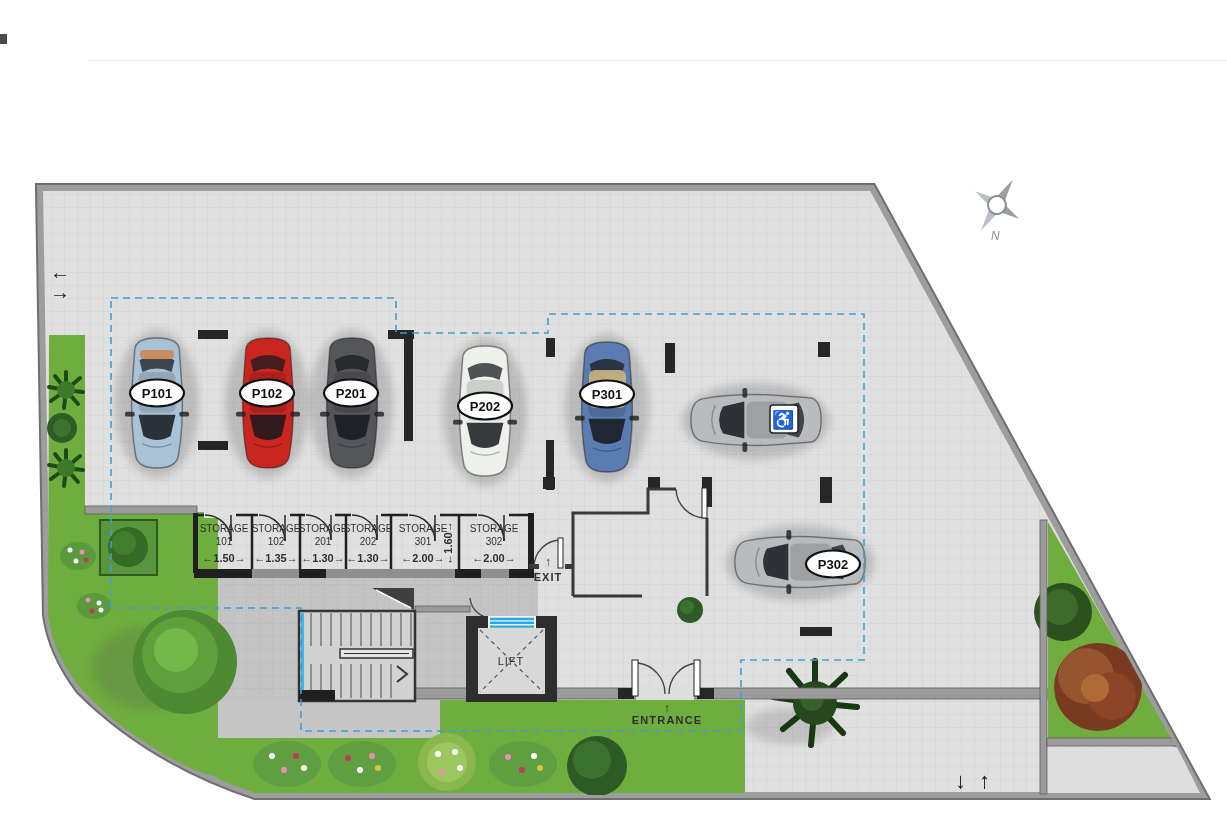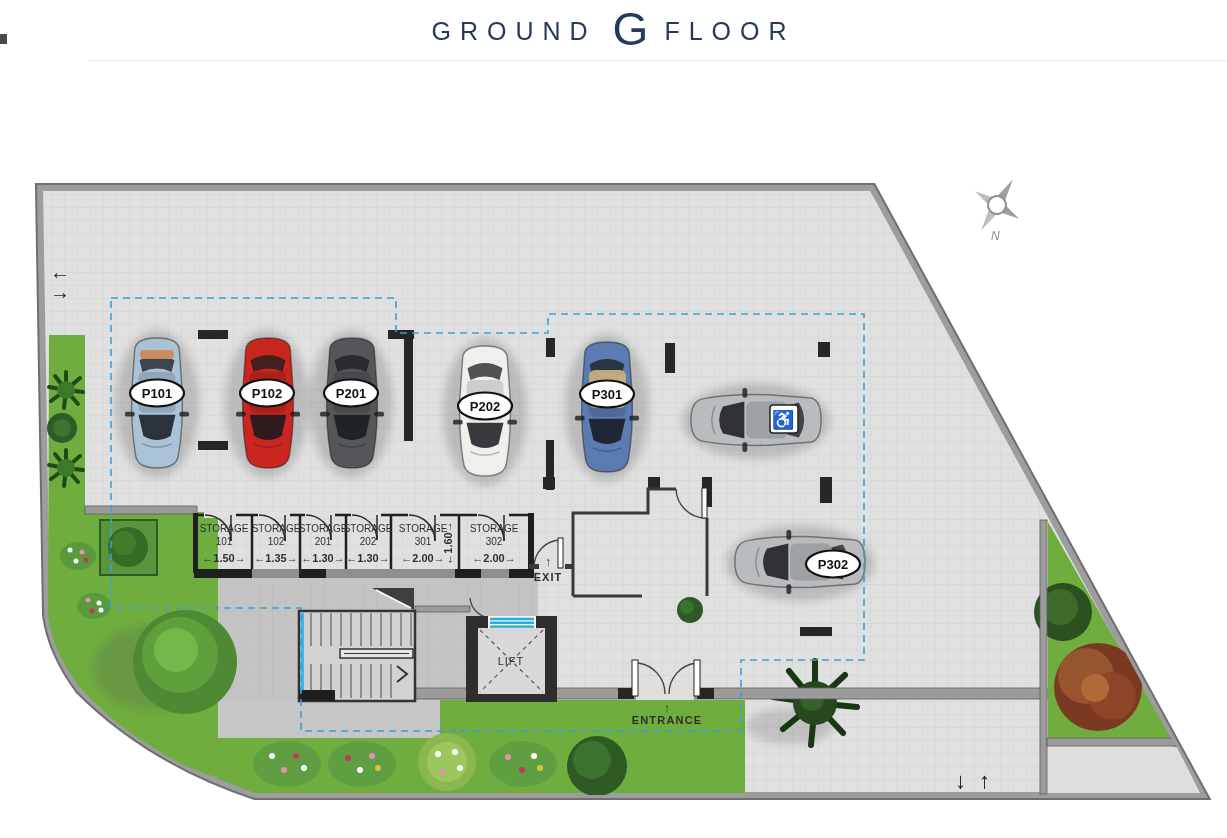--- a/index.html
+++ b/index.html
@@ -10,25 +10,20 @@
   .hdr .t{font-size:25px;letter-spacing:9px;font-weight:500;}
   .hdr .g{font-size:46px;font-weight:400;letter-spacing:0;line-height:1;margin-top:-4px;}
   .divider{position:absolute;top:60px;left:88px;width:1139px;height:1px;background:#ececec;}
   .edge-mark{position:absolute;top:34px;left:0;width:7px;height:10px;background:#4a4a4a;}
   svg text{font-family:"Liberation Sans",sans-serif;}
 </style>
 </head>
 <body>
 
 <div class="page">
-  <div class="hdr">
-    <span class="t">GROUND</span>
-    <span class="g">G</span>
-    <span class="t">FLOOR</span>
-  </div>
   <div class="divider"></div>
   <div class="edge-mark"></div>
 
   <svg width="1227" height="838" viewBox="0 0 1227 838">
     <defs>
       <pattern id="pav" width="13" height="13" patternUnits="userSpaceOnUse">
         <rect width="13" height="13" fill="#e0e0e0"></rect>
         <path d="M13,0 V13 M0,13 H13" stroke="#d3d3d3" stroke-width="1" fill="none"></path>
       </pattern>
       <filter id="soft" x="-40%" y="-40%" width="180%" height="180%">

